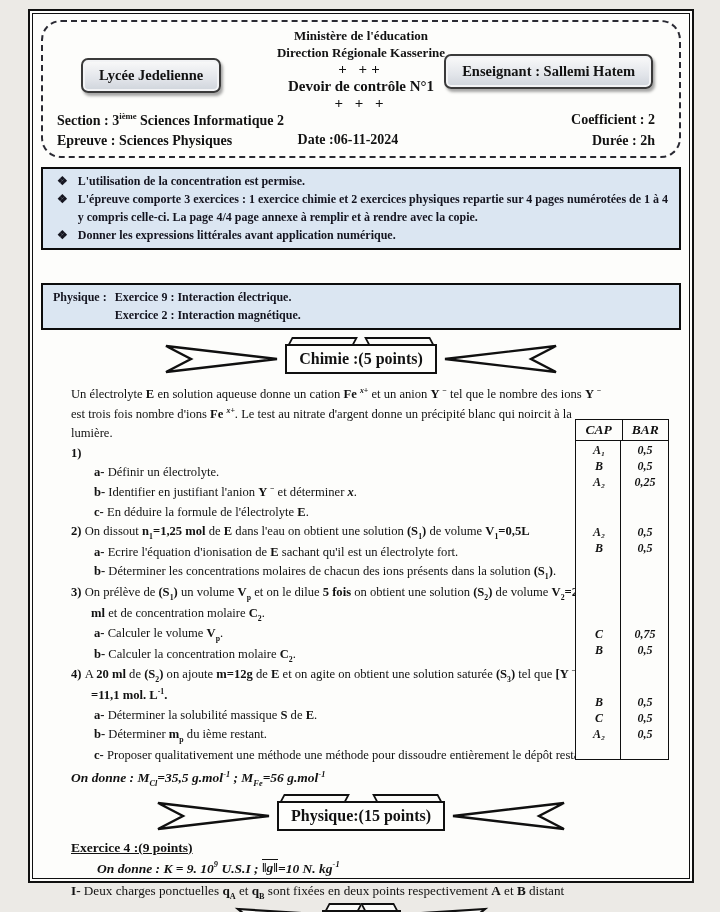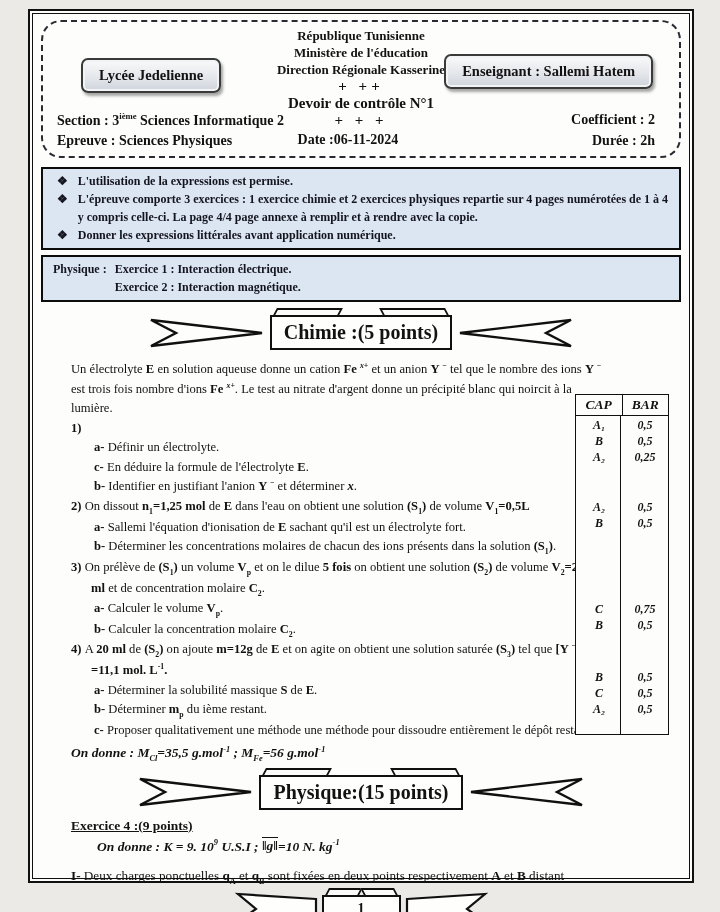--- a/index.html
+++ b/index.html
@@ -57,35 +57,35 @@
   .instr .item { display:flex; gap:10px; font-weight:bold; font-size:12px; line-height:1.5; color:#14141f; }
   .instr .bullet { flex:0 0 auto; font-size:12px; }
   .instr .item .txt { max-width:600px; }
   .duo { display:flex; gap:7px; margin-top:5px; }
   .duo .cell {
     border:2px solid #0c0c0c; background:#dbe6f2;
     font-weight:bold; font-size:12px; line-height:1.5; color:#14141f;
     padding:3px 8px 4px 10px;
   }
   .duo .left { width:287px; }
-  .duo .right { flex:1; display:flex; gap:8px; }
+  .duo .right { flex:1; display:flex; gap:8px;margin-top:28px; }
   .duo .right .ex { line-height:1.5; }
   
   .banner { display:flex; align-items:center; justify-content:center; gap:4px; }
   .banner .label-wrap { position:relative; z-index:1; }
   .banner .fold {
     position:absolute; top:-7px; width:66px; height:11px;
     border:2px solid #101010; background:#fbfbf9; z-index:0;
   }
   .banner .fold.fl { left:4px; transform:skewX(-28deg); }
   .banner .fold.fr { right:4px; transform:skewX(28deg); }
   .banner .label {
     position:relative; z-index:2;
     border:2px solid #101010; background:#fefefc;
-    font-weight:bold; font-size:20px; padding:4px 12px; white-space:nowrap;
+    font-weight:bold; font-size:16px; padding:4px 12px; white-space:nowrap;
   }
   .banner svg { display:block; }
   
   .chem { position:relative; margin:10px 12px 0 30px; }
   .chem-text { width:532px; font-size:12.6px; line-height:1.55; }
   .qnum { font-size:12.6px; line-height:1.55; }
   .qhang { padding-left:20px; text-indent:-20px; }
   .qsub { margin-left:23px; padding-left:20px; text-indent:-20px; font-size:12.6px; line-height:1.55; }
   .ondonne { margin-top:2px; font-size:13.5px; line-height:1.5; }
   .marks {
@@ -102,34 +102,33 @@
   .marks .vline { position:absolute; left:44px; top:0; bottom:0; width:0; border-left:1.5px solid #101010; }
   .marks .mrow { position:absolute; left:0; right:0; display:flex; }
   .marks .mrow div {
     flex:1; text-align:center; font-weight:bold; font-style:italic;
     font-size:12px; line-height:1.2;
   }
   
   .phys { margin:8px 12px 0 30px; }
   .ex-title { font-weight:bold; font-size:13.5px; text-decoration:underline; }
   .phys-ondonne { margin:4px 0 0 26px; font-size:13.5px; }
-  .phys-intro { margin-top:14px; font-size:13.2px; }
+  .phys-intro { margin-top:7px; font-size:13.2px; }
   
   .footer-banner { margin-top:6px; display:flex; justify-content:center; align-items:center; }
   .footer-banner .label { padding:4px 34px; font-size:14px; }
 </style>
 </head>
 <body>
 
 <div class="page">
   <div class="page-inner">
 
     <div class="hdr-box">
       <div class="hdr-center">
-        <div class="l1">République Tunisienne</div>
         <div class="l1">Ministère de l'éducation</div>
         <div class="l1">Direction Régionale Kasserine</div>
         <div class="hdr-plus">+ ++</div>
         <div class="hdr-title">Devoir de contrôle N°1</div>
         <div class="hdr-plus">+ + +</div>
       </div>
       <div class="btn3d btn-school">Lycée Jedelienne</div>
       <div class="btn3d btn-teacher">Enseignant : Sallemi Hatem</div>
       <div class="hdr-info">
         <div class="row">
@@ -140,37 +139,37 @@
           <span>Epreuve : Sciences Physiques</span>
           <span class="mid">Date :06-11-2024</span>
           <span>Durée : 2h</span>
         </div>
       </div>
     </div>
 
     <div class="instr">
       <div class="item">
         <span class="bullet">❖</span>
-        <div class="txt">L'utilisation de la expressions est permise.</div>
+        <div class="txt">L'utilisation de la concentration est permise.</div>
       </div>
       <div class="item">
         <span class="bullet">❖</span>
         <div class="txt">L'épreuve comporte 3 exercices : 1 exercice chimie et 2 exercices physiques repartie sur 4 pages numérotées de 1 à 4 y compris celle-ci. La page 4/4 page annexe à remplir et à rendre avec la copie.</div>
       </div>
       <div class="item">
         <span class="bullet">❖</span>
         <div class="txt">Donner les expressions littérales avant application numérique.</div>
       </div>
     </div>
 
     <div class="duo">
       <div class="cell right">
         <div>Physique :</div>
         <div class="ex">
-          <div>Exercice 1 :  Interaction électrique.</div>
+          <div>Exercice 9 :  Interaction électrique.</div>
           <div>Exercice 2 :  Interaction magnétique.</div>
         </div>
       </div>
     </div>
 
     <div class="banner" style="margin-top:13px;">
       <svg width="118" height="32" viewBox="0 0 118 32">
         <polygon points="3,3 114,16 3,29 28,16" fill="#fefefc" stroke="#101010" stroke-width="2.4"></polygon>
       </svg>
       <div class="label-wrap">
@@ -180,24 +179,24 @@
       </div>
       <svg width="118" height="32" viewBox="0 0 118 32">
         <polygon points="115,3 4,16 115,29 90,16" fill="#fefefc" stroke="#101010" stroke-width="2.4"></polygon>
       </svg>
     </div>
 
     <div class="chem">
       <div class="chem-text"><span>Un électrolyte </span><span style="font-weight: bold;">E</span><span> en solution aqueuse donne un cation </span><span style="font-weight: bold;">Fe </span><span class="sup" style="font-weight: bold; font-style: italic;">x+</span><span> et un anion </span><span style="font-weight: bold;">Y </span><span class="sup" style="font-weight: bold;">−</span><span> tel que le nombre des ions </span><span style="font-weight: bold;">Y </span><span class="sup" style="font-weight: bold;">−</span><span> est trois fois nombre d'ions </span><span style="font-weight: bold;">Fe </span><span class="sup" style="font-weight: bold; font-style: italic;">x+</span><span>. Le test au nitrate d'argent donne un précipité blanc qui noircit à la lumière.</span></div>
       <div class="chem-text qnum"><span style="font-weight: bold;">1)</span></div>
       <div class="chem-text qsub"><span style="font-weight: bold;">a- </span><span>Définir un électrolyte.</span></div>
+      <div class="chem-text qsub"><span style="font-weight: bold;">b- </span><span>Identifier en justifiant l'anion </span><span style="font-weight: bold;">Y </span><span class="sup" style="font-weight: bold;">−</span><span> et déterminer </span><span style="font-weight: bold; font-style: italic;">x</span><span>.</span></div>
       <div class="chem-text qsub"><span style="font-weight: bold;">c- </span><span>En déduire la formule de l'électrolyte </span><span style="font-weight: bold;">E</span><span>.</span></div>
-      <div class="chem-text qsub"><span style="font-weight: bold;">b- </span><span>Identifier en justifiant l'anion </span><span style="font-weight: bold;">Y </span><span class="sup" style="font-weight: bold;">−</span><span> et déterminer </span><span style="font-weight: bold; font-style: italic;">x</span><span>.</span></div>
       <div class="chem-text qnum qhang"><span style="font-weight: bold;">2) </span><span>On dissout </span><span style="font-weight: bold;">n</span><span class="sub" style="font-weight: bold;">1</span><span style="font-weight: bold;">=1,25 mol</span><span> de </span><span style="font-weight: bold;">E</span><span> dans l'eau on obtient une solution </span><span style="font-weight: bold;">(S</span><span class="sub" style="font-weight: bold;">1</span><span style="font-weight: bold;">)</span><span> de volume </span><span style="font-weight: bold;">V</span><span class="sub" style="font-weight: bold;">1</span><span style="font-weight: bold;">=0,5L</span></div>
-      <div class="chem-text qsub"><span style="font-weight: bold;">a- </span><span>Sallemi l'équation d'ionisation de </span><span style="font-weight: bold;">E</span><span> sachant qu'il est un électrolyte fort.</span></div>
+      <div class="chem-text qsub"><span style="font-weight: bold;">a- </span><span>Ecrire l'équation d'ionisation de </span><span style="font-weight: bold;">E</span><span> sachant qu'il est un électrolyte fort.</span></div>
       <div class="chem-text qsub"><span style="font-weight: bold;">b- </span><span>Déterminer les concentrations molaires de chacun des ions présents dans la solution </span><span style="font-weight: bold;">(S</span><span class="sub" style="font-weight: bold;">1</span><span style="font-weight: bold;">)</span><span>.</span></div>
       <div class="chem-text qnum qhang"><span style="font-weight: bold;">3) </span><span>On prélève de </span><span style="font-weight: bold;">(S</span><span class="sub" style="font-weight: bold;">1</span><span style="font-weight: bold;">)</span><span> un volume </span><span style="font-weight: bold;">V</span><span class="sub" style="font-weight: bold;">p</span><span> et on le dilue </span><span style="font-weight: bold;">5 fois</span><span> on obtient une solution </span><span style="font-weight: bold;">(S</span><span class="sub" style="font-weight: bold;">2</span><span style="font-weight: bold;">)</span><span> de volume </span><span style="font-weight: bold;">V</span><span class="sub" style="font-weight: bold;">2</span><span style="font-weight: bold;">=250 ml</span><span> et de concentration molaire </span><span style="font-weight: bold;">C</span><span class="sub" style="font-weight: bold;">2</span><span>.</span></div>
       <div class="chem-text qsub"><span style="font-weight: bold;">a- </span><span>Calculer le volume </span><span style="font-weight: bold;">V</span><span class="sub" style="font-weight: bold;">p</span><span>.</span></div>
       <div class="chem-text qsub"><span style="font-weight: bold;">b- </span><span>Calculer la concentration molaire </span><span style="font-weight: bold;">C</span><span class="sub" style="font-weight: bold;">2</span><span>.</span></div>
       <div class="chem-text qnum qhang"><span style="font-weight: bold;">4) </span><span>A </span><span style="font-weight: bold;">20 ml</span><span> de </span><span style="font-weight: bold;">(S</span><span class="sub" style="font-weight: bold;">2</span><span style="font-weight: bold;">)</span><span> on ajoute </span><span style="font-weight: bold;">m=12g</span><span> de </span><span style="font-weight: bold;">E</span><span> et on agite on obtient une solution saturée </span><span style="font-weight: bold;">(S</span><span class="sub" style="font-weight: bold;">3</span><span style="font-weight: bold;">)</span><span> tel que </span><span style="font-weight: bold;">[Y </span><span class="sup" style="font-weight: bold;">−</span><span style="font-weight: bold;">] =11,1 mol. L</span><span class="sup" style="font-weight: bold;">-1</span><span style="font-weight: bold;">.</span></div>
       <div class="chem-text qsub"><span style="font-weight: bold;">a- </span><span>Déterminer la solubilité massique </span><span style="font-weight: bold;">S</span><span> de </span><span style="font-weight: bold;">E</span><span>.</span></div>
       <div class="chem-text qsub"><span style="font-weight: bold;">b- </span><span>Déterminer </span><span style="font-weight: bold;">m</span><span class="sub" style="font-weight: bold;">p</span><span> du ième restant.</span></div>
       <div class="chem-text qsub"><span style="font-weight: bold;">c- </span><span>Proposer qualitativement une méthode une méthode pour dissoudre entièrement le dépôt restant.</span></div>
       <div class="ondonne"><span style="font-weight: bold; font-style: italic;">On donne : M</span><span class="sub" style="font-weight: bold; font-style: italic;">Cl</span><span style="font-weight: bold; font-style: italic;">=35,5 g.mol</span><span class="sup" style="font-weight: bold; font-style: italic;">-1</span><span style="font-weight: bold; font-style: italic;"> ; M</span><span class="sub" style="font-weight: bold; font-style: italic;">Fe</span><span style="font-weight: bold; font-style: italic;">=56 g.mol</span><span class="sup" style="font-weight: bold; font-style: italic;">-1</span></div>
 

